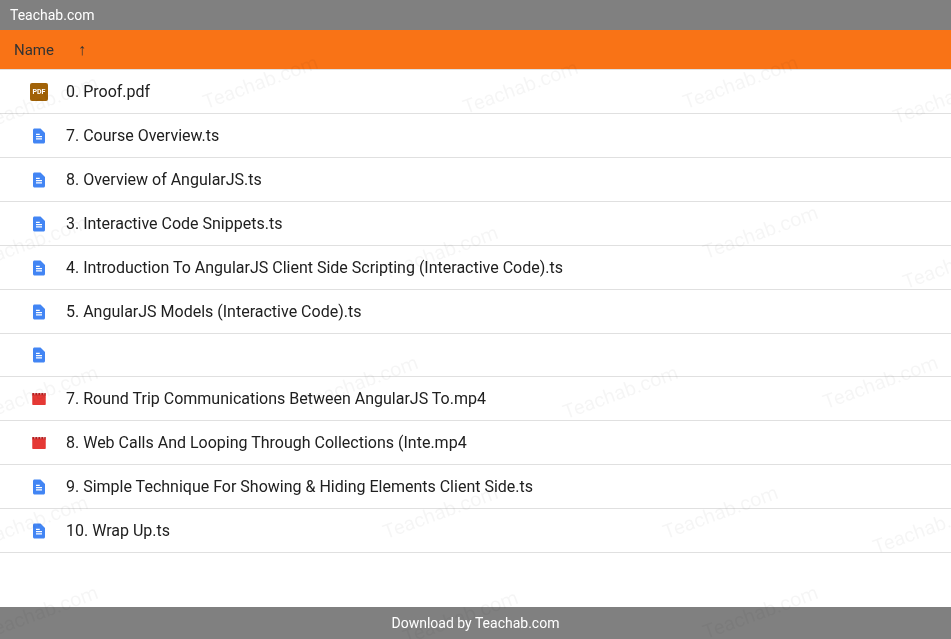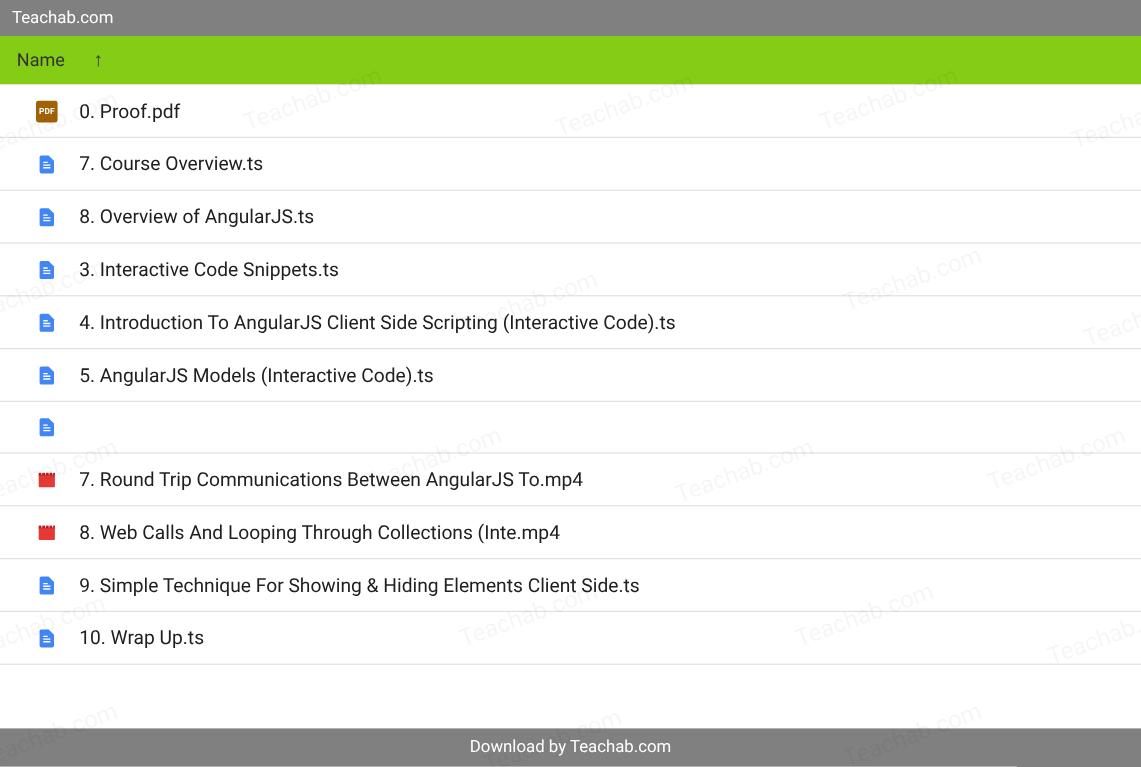--- a/index.html
+++ b/index.html
@@ -22,21 +22,21 @@
       font-size: 14px;
       height: 30px;
       display: flex;
       align-items: center;
     }
     .header-row {
       display: flex;
       align-items: center;
       padding: 10px 14px;
       border-bottom: 1px solid #e0e0e0;
-      background: #84cc16;
+      background: #f97316;
     }
     .header-name {
       font-size: 15px;
       color: #333;
       margin-right: 24px;
     }
     .sort-arrow {
       font-size: 16px;
       color: #333;
     }

